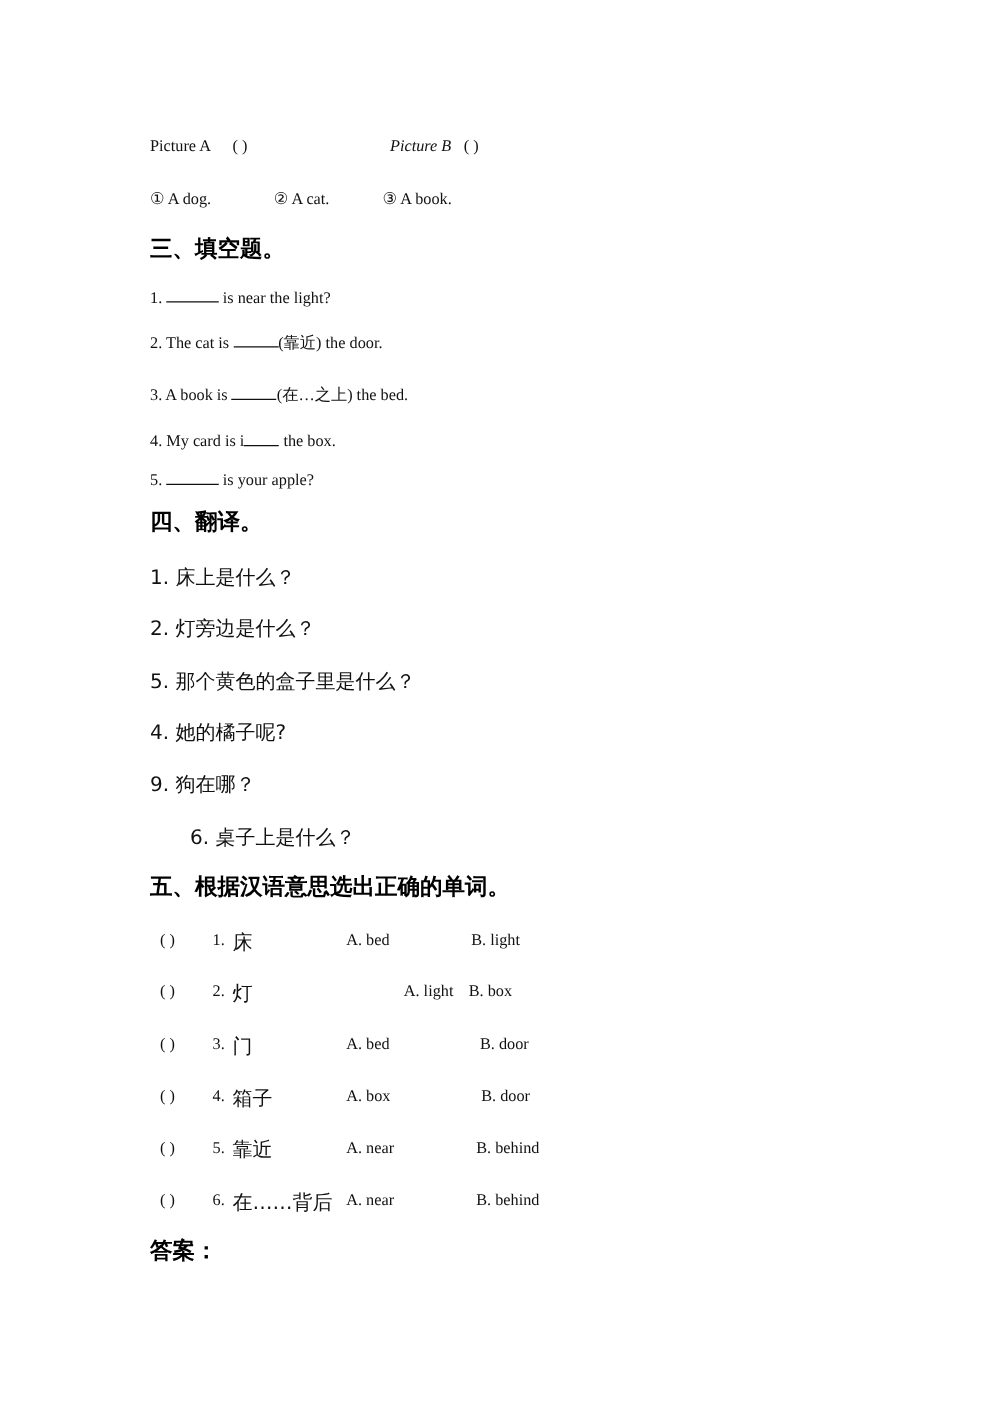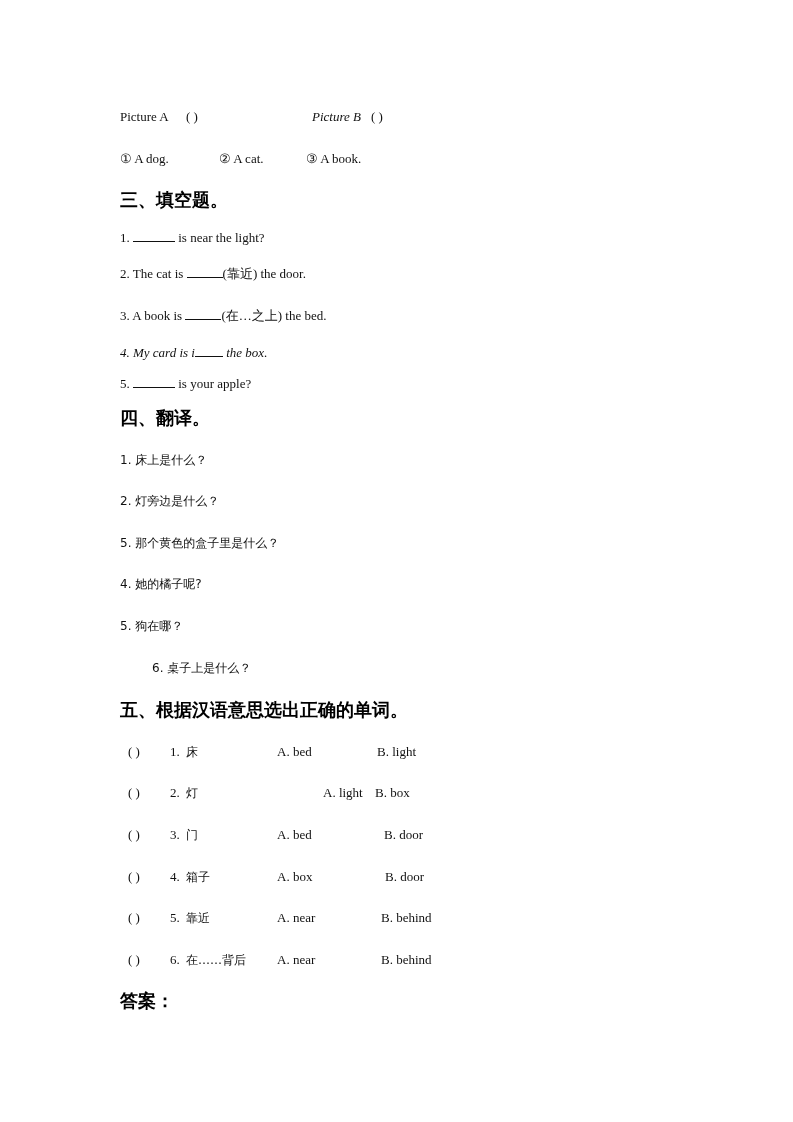--- a/index.html
+++ b/index.html
@@ -3,21 +3,21 @@
   <meta charset="utf-8">
   <style>
     html, body { margin: 0; padding: 0; background: #ffffff; }
     body {
       width: 793px; height: 1122px; position: relative; overflow: hidden;
       font-family: "Liberation Serif", "DejaVu Serif", serif;
       color: #111111;
     }
     .abs { position: absolute; white-space: nowrap; }
     .t { font-size: 13px; line-height: 16px; }
-    .cn { font-family: "DejaVu Sans", "Liberation Sans", sans-serif; font-size: 12px; text-align: center; }
+    .cn { font-family: "DejaVu Sans", "Liberation Sans", sans-serif; font-size: 16px; text-align: center; }
     .h { font-family: "DejaVu Sans", "Liberation Sans", sans-serif; font-weight: bold; font-size: 18px; line-height: 22px; color: #000; }
     .blank { display: inline-block; border-bottom: 1px solid #111; height: 12px; vertical-align: baseline; }
   </style>
 </head>
 <body>
 
 <div class="abs t" style="left:120px; top:109px;">Picture A</div>
 <div class="abs t" style="left:186px; top:109px;">(      )</div>
 <div class="abs t" style="left:312px; top:109px;font-style:italic;">Picture B</div>
 <div class="abs t" style="left:371px; top:109px;">(        )</div>
@@ -36,38 +36,38 @@
 <div class="abs t" style="left:120px; top:265px;text-align:right;">
   <span>2.</span>
   <span>The cat is</span>
   <span class="blank" style="width:36px;"></span><span>(靠近) the door.</span>
 </div>
 <div class="abs t" style="left:120px; top:307px;">
   <span>3.</span>
   <span>A book is</span>
   <span class="blank" style="width:36px;"></span><span>(在…之上) the bed.</span>
 </div>
-<div class="abs t" style="left:120px; top:344px;font-style:italic;">
+<div class="abs t" style="left:120px; top:344px;">
   <span>4.</span>
   <span>My card is i</span><span class="blank" style="width:28px;"></span>
   <span>the box.</span>
 </div>
 <div class="abs t" style="left:120px; top:375px;">
   <span>5.</span>
   <span class="blank" style="width:42px;"></span>
   <span>is your apple?</span>
 </div>
 
 <div class="abs h" style="left:120px; top:407px;">四、翻译。</div>
 
 <div class="abs cn" style="left:120px; top:452px;">1.  床上是什么？</div>
 <div class="abs cn" style="left:120px; top:493px;">2.  灯旁边是什么？</div>
 <div class="abs cn" style="left:120px; top:535px;">5.  那个黄色的盒子里是什么？</div>
 <div class="abs cn" style="left:120px; top:576px;">4.  她的橘子呢?</div>
-<div class="abs cn" style="left:120px; top:618px;">5.  狗在哪？</div>
+<div class="abs cn" style="left:120px; top:618px;">9.  狗在哪？</div>
 <div class="abs cn" style="left:120px; top:660px;margin-left:32px;">6.  桌子上是什么？</div>
 
 <div class="abs h" style="left:120px; top:699px;">五、根据汉语意思选出正确的单词。</div>
 
 <div class="abs t" style="left:128px; top:744px;">(      )</div>
 <div class="abs t" style="left:170px; top:744px;">1.</div>
 <div class="abs cn" style="left:186px; top:744px;">床</div>
 <div class="abs t" style="left:277px; top:744px;">A. bed</div>
 <div class="abs t" style="left:377px; top:744px;">B. light</div>
 

